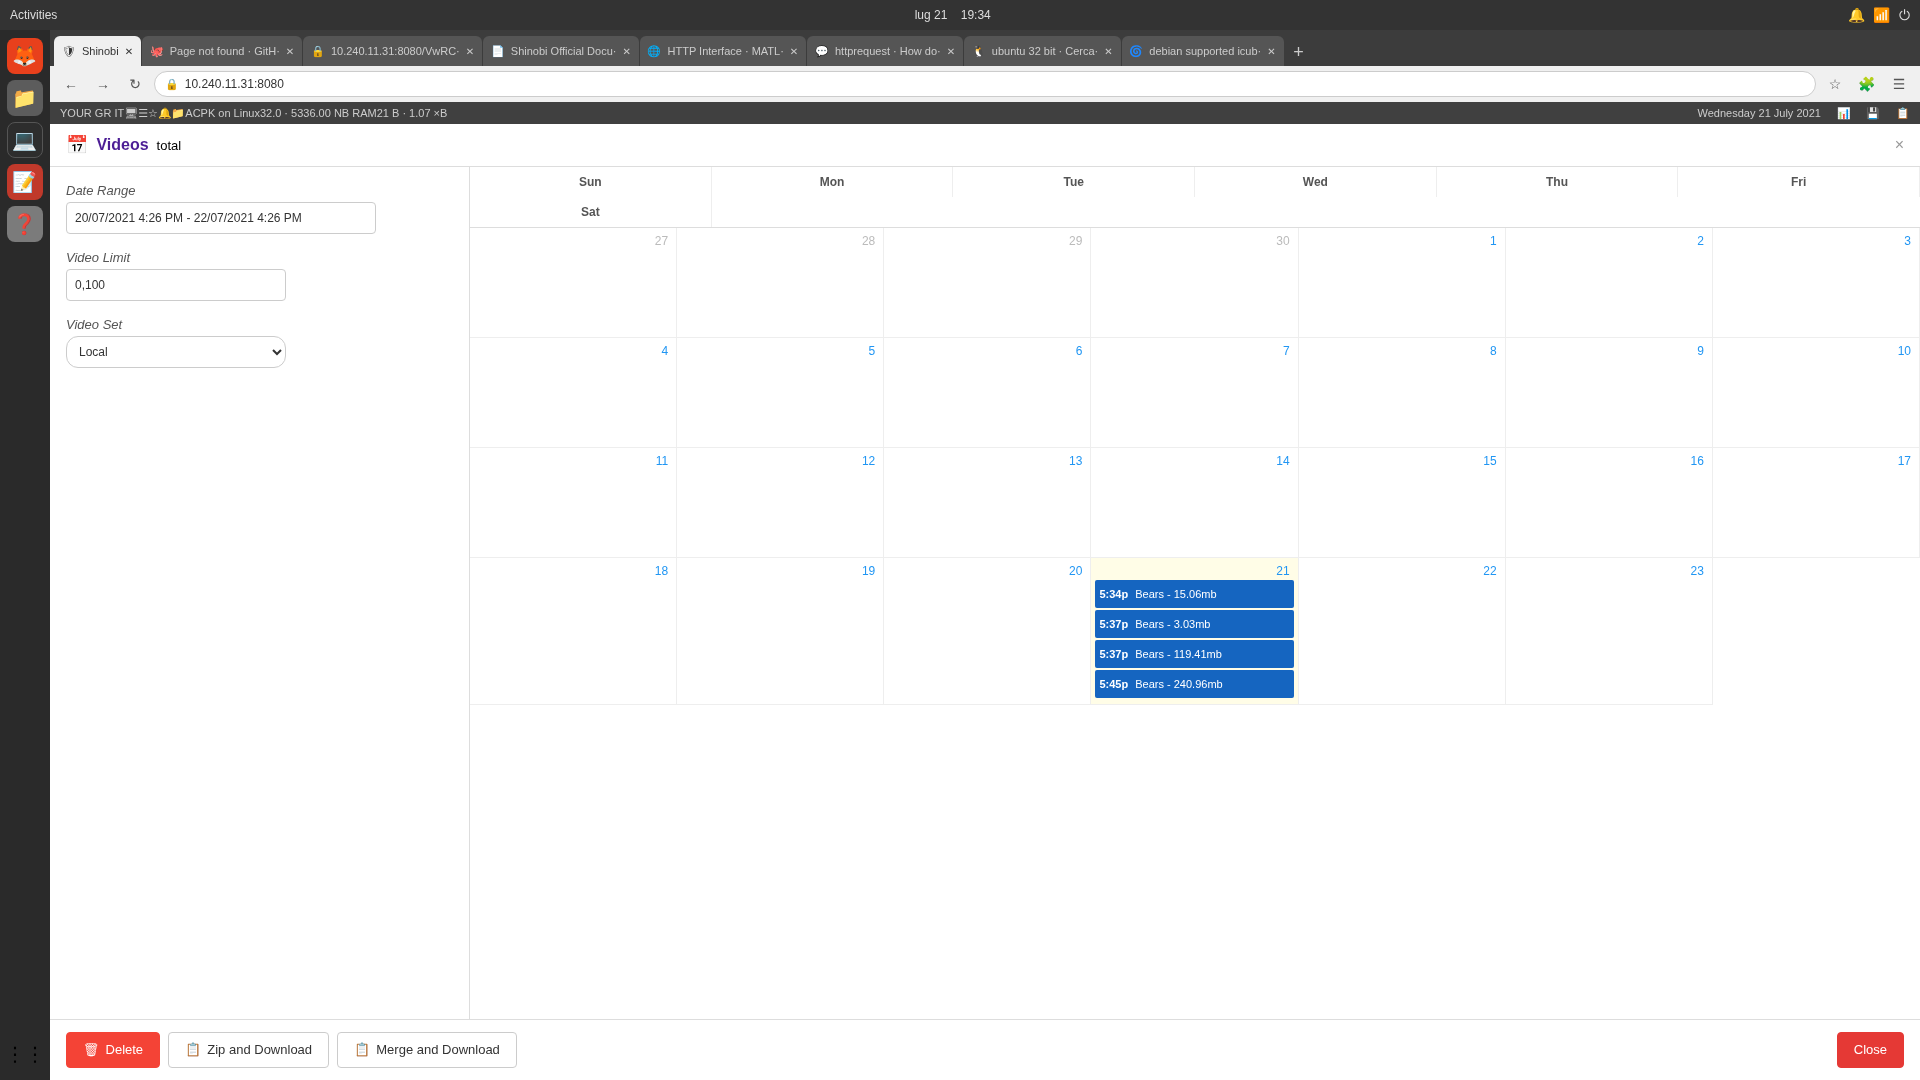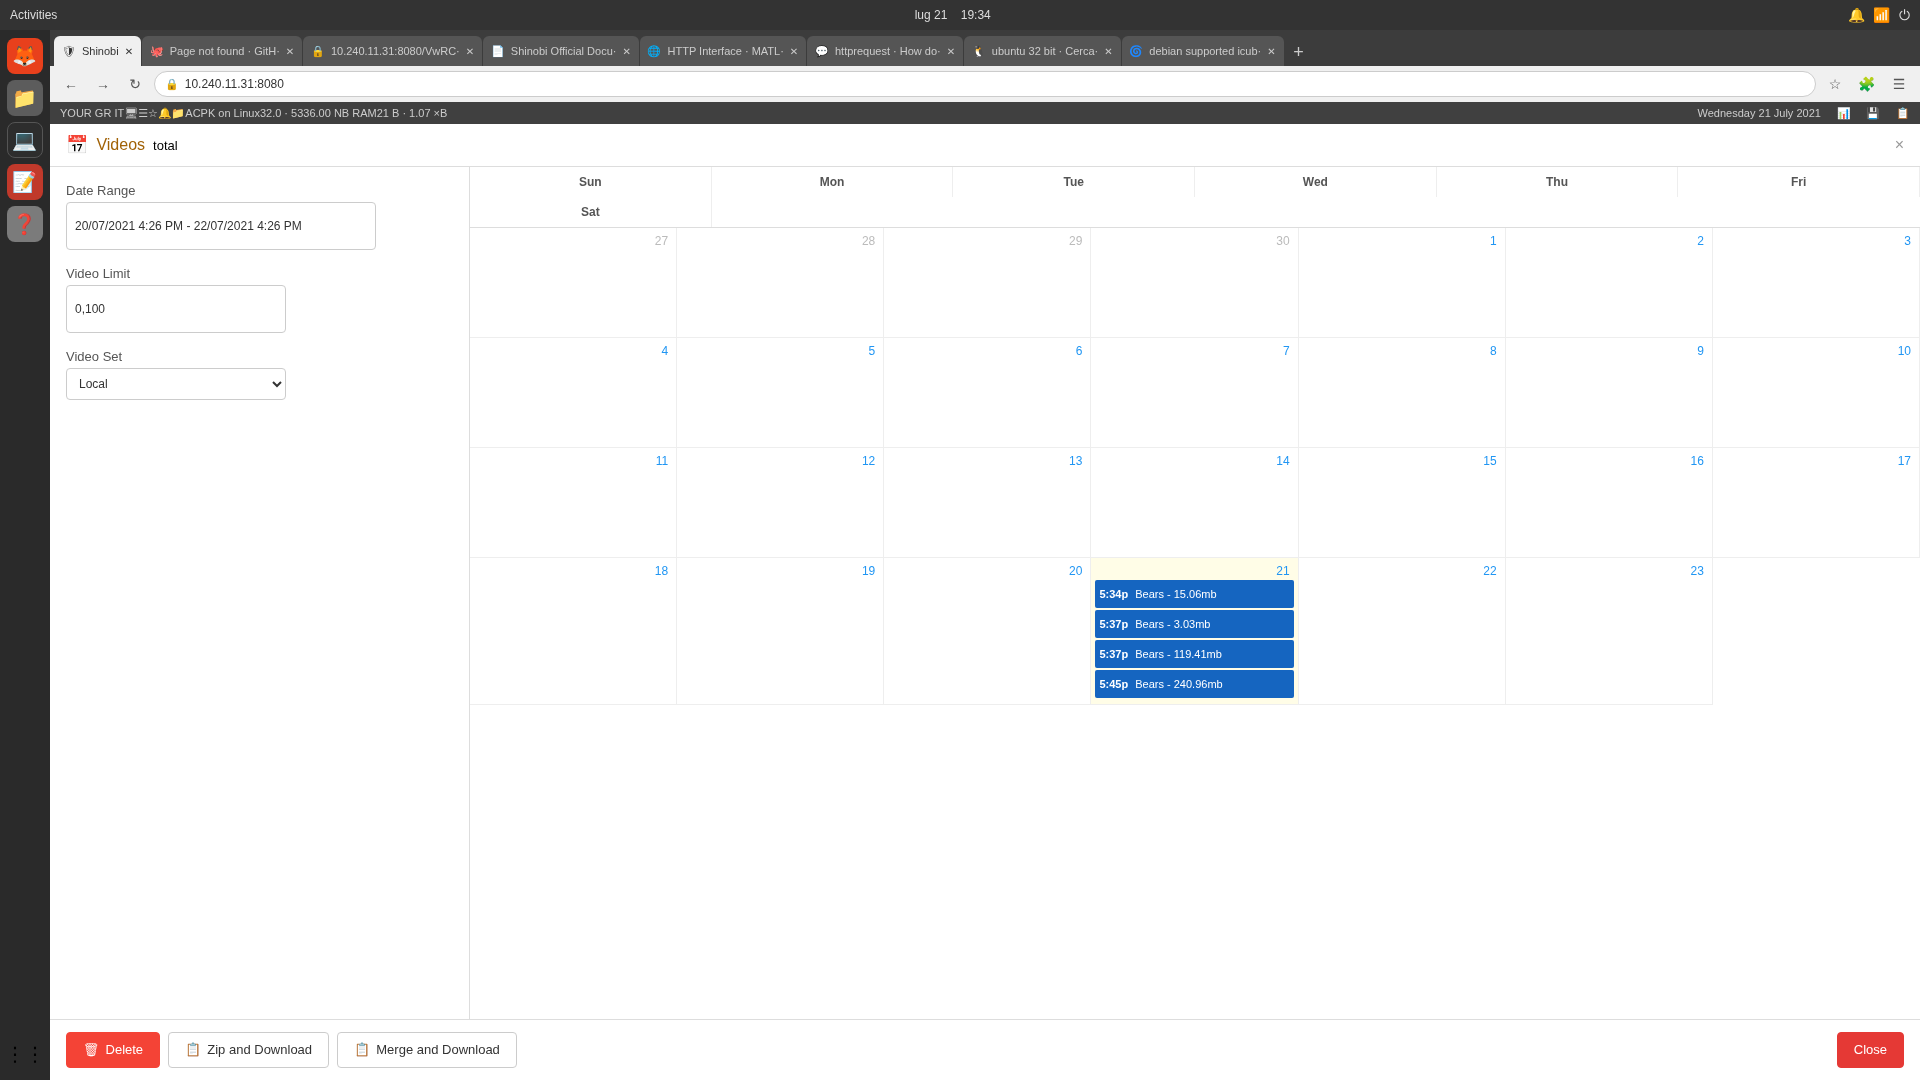--- a/index.html
+++ b/index.html
@@ -122,22 +122,22 @@
     .panel-header {
       display: flex;
       align-items: center;
       padding: 10px 16px;
       border-bottom: 1px solid #ddd;
       gap: 8px;
     }
 
     .panel-title {
       font-size: 16px;
-      font-weight: normal;
-      color: #a16207;
+      font-weight: bold;
+      color: #4c1d95;
     }
 
     .panel-subtitle {
       font-size: 13px;
       color: #000000;
     }
 
     .close-panel-btn {
       margin-left: auto;
       font-size: 16px;
@@ -160,38 +160,39 @@
 
     .form-group {
       margin-bottom: 16px;
     }
 
     .form-label {
       display: block;
       font-size: 13px;
       color: #555;
       margin-bottom: 4px;
+      font-style: italic;
     }
 
     .form-input {
       width: 220px;
-      height: 48px;
+      height: 32px;
       border: 1px solid #ccc;
       border-radius: 4px;
       padding: 0 8px;
       font-size: 12px;
       color: #333;
       background: white;
     }
 
     .form-select {
       width: 220px;
       height: 32px;
       border: 1px solid #ccc;
-      border-radius: 4px;
+      border-radius: 12px;
       padding: 0 8px;
       font-size: 12px;
       color: #333;
       background: white;
       appearance: auto;
     }
 
     
     .calendar-container {
       flex: 1;

